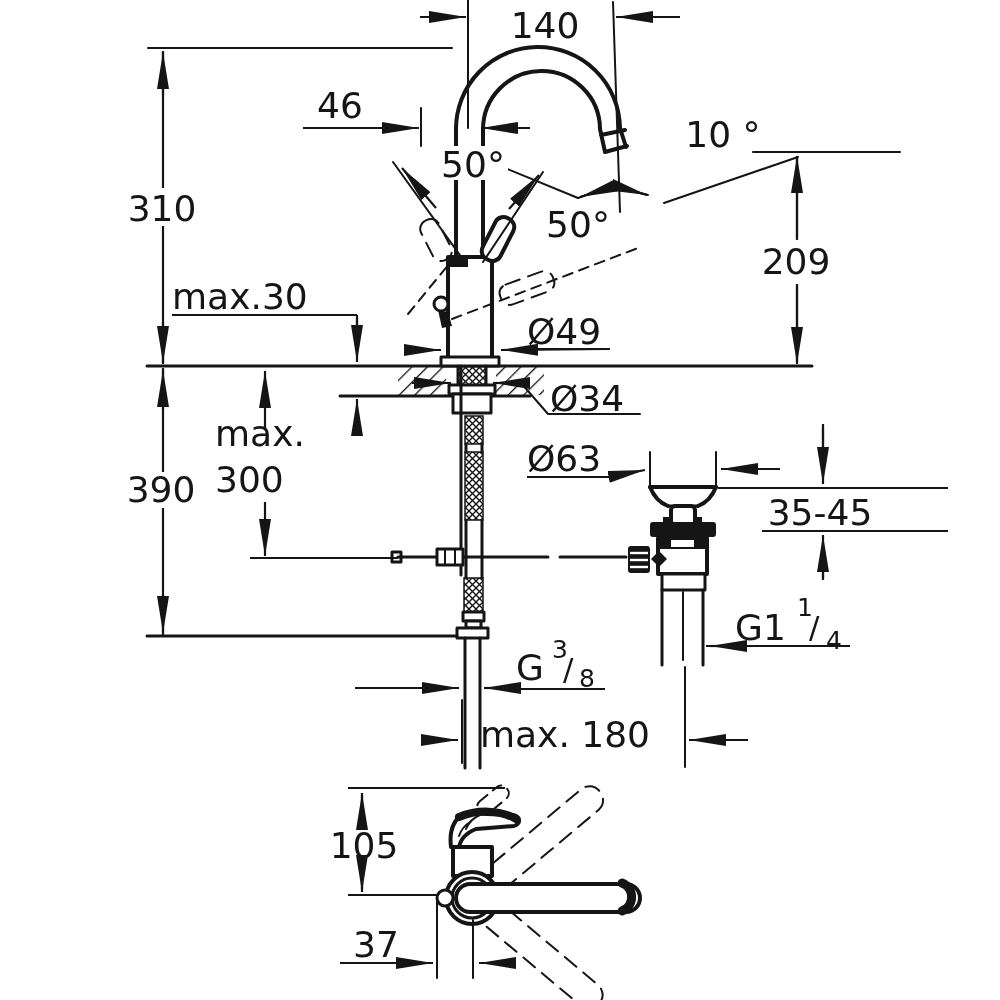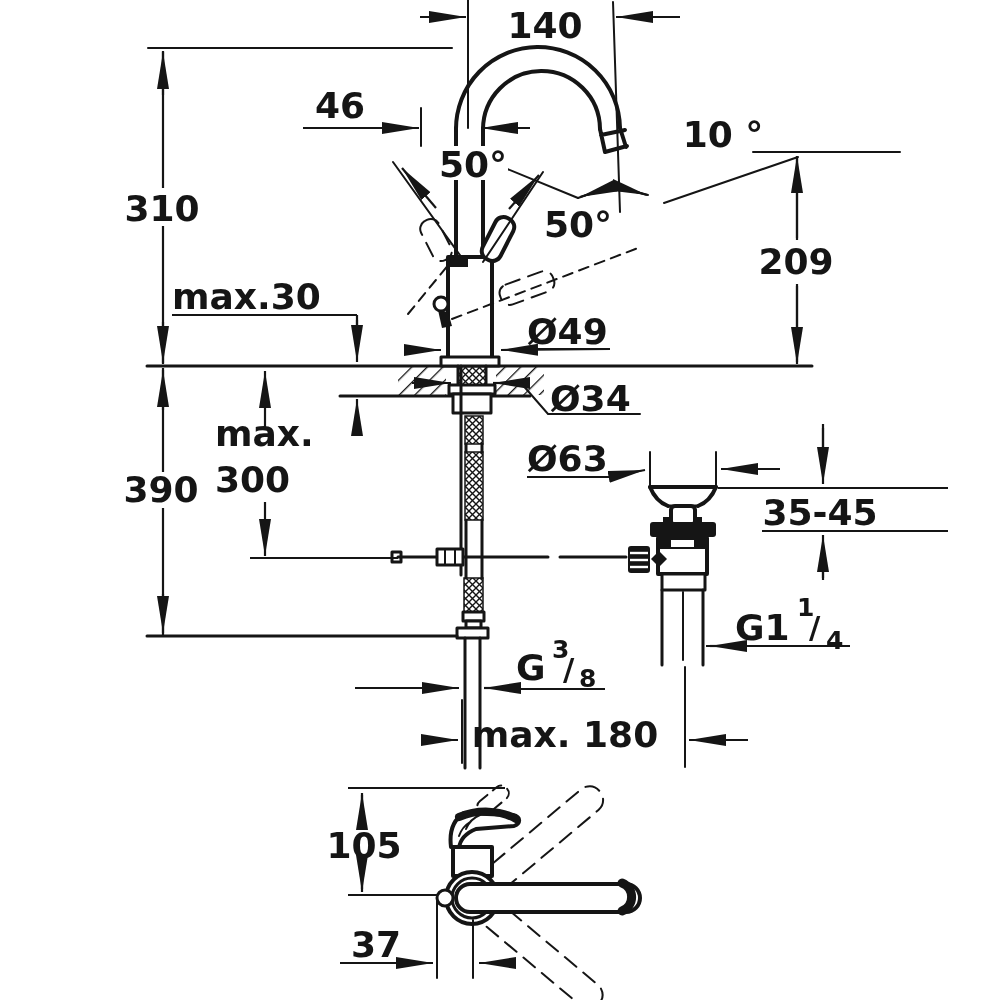--- a/index.html
+++ b/index.html
@@ -1,17 +1,17 @@
 <!DOCTYPE html>
 <html><head>
 <meta charset="utf-8">
 <style>
   html,body{margin:0;padding:0;background:#ffffff;}
   #stage{position:relative;width:1000px;height:1000px;background:#ffffff;overflow:hidden;
-         font-family:"DejaVu Sans","Liberation Sans",sans-serif;font-weight:bold;}
+         font-family:"DejaVu Sans","Liberation Sans",sans-serif;}
   svg{display:block;}
   .obj  {fill:none;stroke:#151515;stroke-width:4;stroke-linecap:round;stroke-linejoin:round;}
   .obj2 {fill:none;stroke:#151515;stroke-width:3;stroke-linecap:round;stroke-linejoin:round;}
   .thin {fill:none;stroke:#151515;stroke-width:2;stroke-linecap:round;}
   .dim  {fill:none;stroke:#151515;stroke-width:2.2;stroke-linecap:butt;}
   .dash {stroke-dasharray:15 9;}
   .dashs{stroke-dasharray:10 7;}
   .wfill{fill:#ffffff;}
   .bfill{fill:#151515;stroke:none;}
   text{fill:#151515;}

